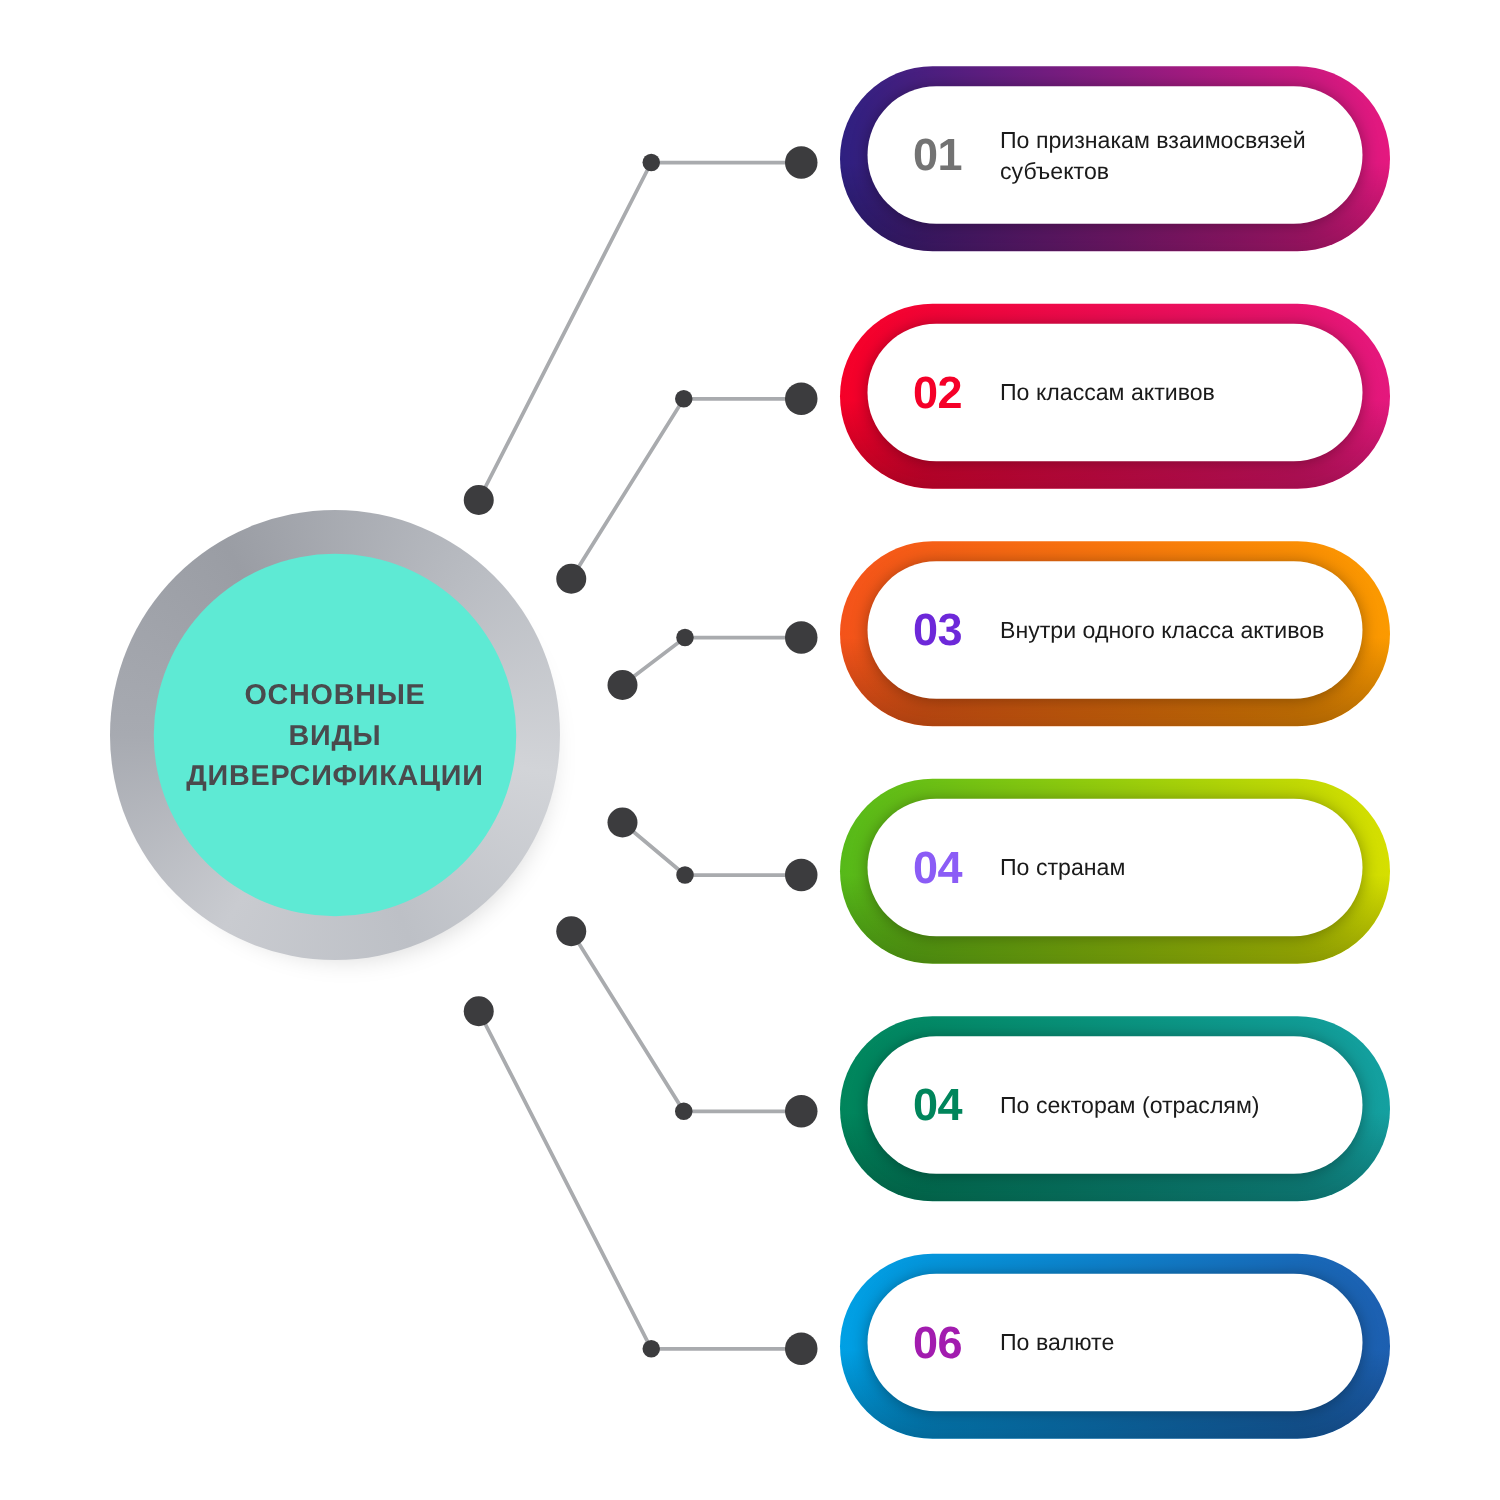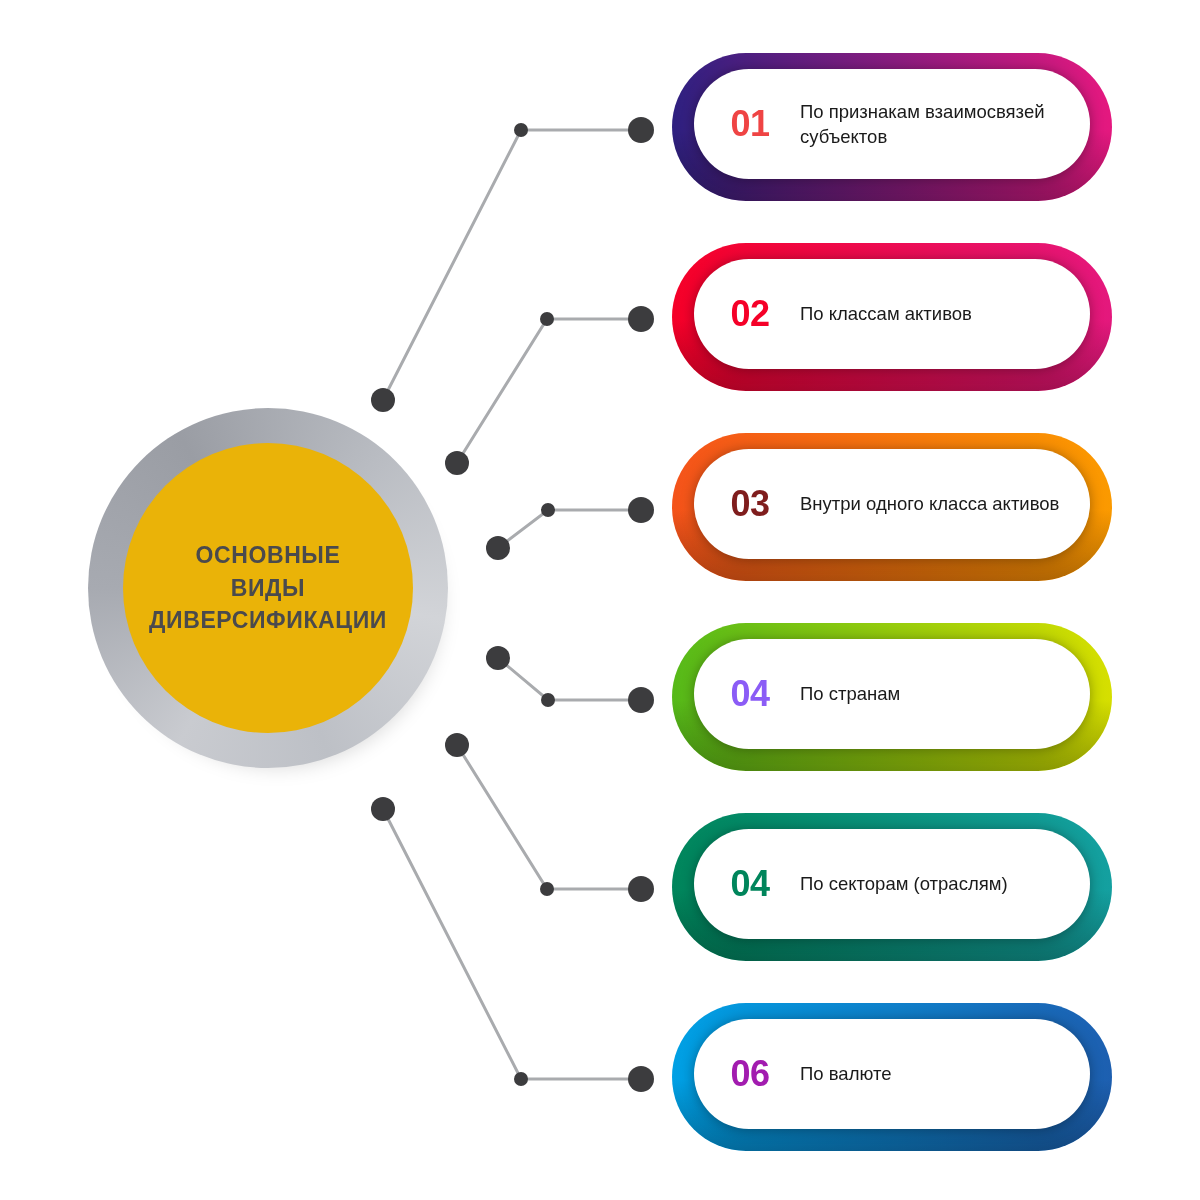--- a/index.html
+++ b/index.html
@@ -55,21 +55,21 @@
         #b9bcc2 190deg,
         #d2d4d8 250deg,
         #bdc0c6 310deg,
         #c9cbd0 360deg);
   }
   #center-ring-inner {
     position: absolute;
     left: 35px; top: 35px;
     width: 290px; height: 290px;
     border-radius: 50%;
-    background: #eab308;
+    background: #5eead4;
     display: flex;
     align-items: center;
     justify-content: center;
   }
   #center-title {
     text-align: center;
     font-weight: bold;
     font-size: 23px;
     line-height: 1.42;
     letter-spacing: 0.6px;
@@ -195,39 +195,39 @@
       <div id="center-title" style="color: rgb(74, 74, 77);">ОСНОВНЫЕ
 ВИДЫ
 ДИВЕРСИФИКАЦИИ</div>
     </div>
   </div>
 
   <div class="pill" id="pill-1">
     <div class="pill-outer" style="background: linear-gradient(90deg, rgb(46, 32, 128) 0%, rgb(229, 24, 127) 100%);"></div>
     <div class="pill-inner-shadow"></div>
     <div class="pill-inner">
-      <div class="pill-num" style="color: #ef4444;">01</div>
+      <div class="pill-num" style="color: #737373;">01</div>
       <div class="pill-label">По признакам взаимосвязей субъектов</div>
     </div>
   </div>
 
   <div class="pill" id="pill-2">
     <div class="pill-outer" style="background: linear-gradient(90deg, rgb(245, 0, 40) 0%, rgb(228, 24, 125) 100%);"></div>
     <div class="pill-inner-shadow"></div>
     <div class="pill-inner">
       <div class="pill-num" style="color: rgb(245, 0, 40);">02</div>
       <div class="pill-label">По классам активов</div>
     </div>
   </div>
 
   <div class="pill" id="pill-3">
     <div class="pill-outer" style="background: linear-gradient(90deg, rgb(244, 83, 26) 0%, rgb(251, 154, 0) 100%);"></div>
     <div class="pill-inner-shadow"></div>
     <div class="pill-inner">
-      <div class="pill-num" style="color: #7f1d1d;">03</div>
+      <div class="pill-num" style="color: #6d28d9;">03</div>
       <div class="pill-label">Внутри одного класса активов</div>
     </div>
   </div>
 
   <div class="pill" id="pill-4">
     <div class="pill-outer" style="background: linear-gradient(90deg, rgb(86, 185, 25) 0%, rgb(214, 223, 0) 100%);"></div>
     <div class="pill-inner-shadow"></div>
     <div class="pill-inner">
       <div class="pill-num" style="color: #8b5cf6;">04</div>
       <div class="pill-label">По странам</div>

